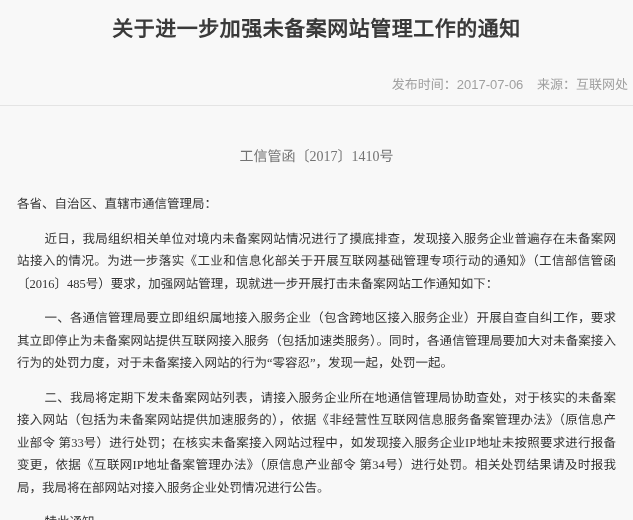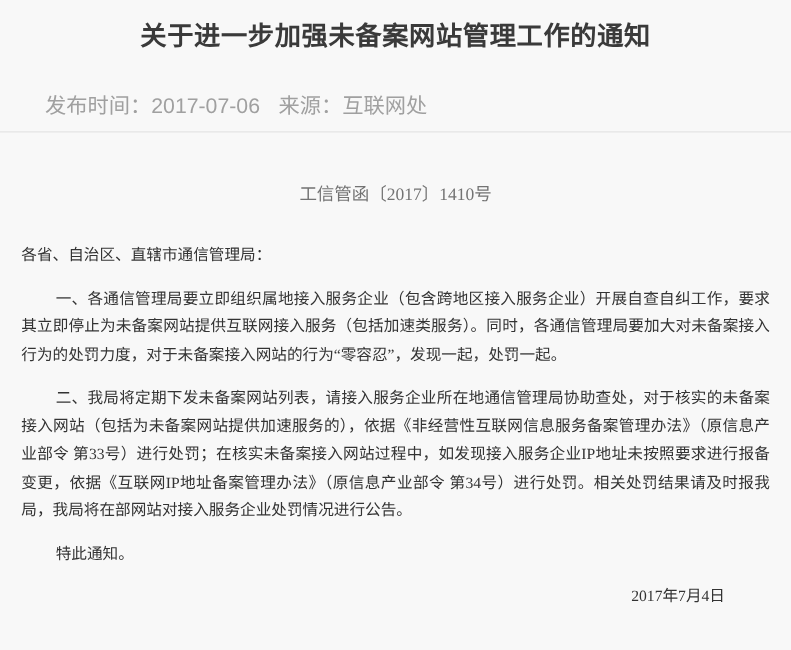--- a/index.html
+++ b/index.html
@@ -24,22 +24,22 @@
     padding: 16px 10px 0 10px;
     font-size: 21px;
     line-height: 27px;
     font-weight: bold;
     text-align: center;
     color: #3a3a3a;
     letter-spacing: 0.5px;
   }
   .meta-line {
     margin-top: 34px;
-    text-align: left;
-    font-size: 17px;
+    text-align: right;
+    font-size: 13px;
     line-height: 15px;
     color: #a0a0a0;
     font-family: "Liberation Sans", "DejaVu Sans", sans-serif;
     padding-left: 31px;
   }
   .meta-line .meta-item { margin: 0 5px; }
   .divider {
     border: 0;
     border-top: 1px solid #e4e4e4;
     margin: 13px 0 0 0;
@@ -77,20 +77,21 @@
     <span class="meta-item"><span>发布时间：</span><span>2017-07-06</span></span>
     <span class="meta-item"><span>来源：</span><span>互联网处</span></span>
   </div>
 
   <hr class="divider">
 
   <div class="doc-number">工信管函〔2017〕1410号</div>
 
   <div class="content">
     <p>各省、自治区、直辖市通信管理局：</p>
+    <p class="indent">近日，我局组织相关单位对境内未备案网站情况进行了摸底排查，发现接入服务企业普遍存在未备案网站接入的情况。为进一步落实《工业和信息化部关于开展互联网基础管理专项行动的通知》（工信部信管函〔2016〕485号）要求，加强网站管理，现就进一步开展打击未备案网站工作通知如下：</p>
     <p class="indent">一、各通信管理局要立即组织属地接入服务企业（包含跨地区接入服务企业）开展自查自纠工作，要求其立即停止为未备案网站提供互联网接入服务（包括加速类服务）。同时，各通信管理局要加大对未备案接入行为的处罚力度，对于未备案接入网站的行为“零容忍”，发现一起，处罚一起。</p>
     <p class="indent">二、我局将定期下发未备案网站列表，请接入服务企业所在地通信管理局协助查处，对于核实的未备案接入网站（包括为未备案网站提供加速服务的），依据《非经营性互联网信息服务备案管理办法》（原信息产业部令 第33号）进行处罚；在核实未备案接入网站过程中，如发现接入服务企业IP地址未按照要求进行报备变更，依据《互联网IP地址备案管理办法》（原信息产业部令 第34号）进行处罚。相关处罚结果请及时报我局，我局将在部网站对接入服务企业处罚情况进行公告。</p>
     <p class="indent">特此通知。</p>
 
     <div class="signature">
       <p class="date">2017年7月4日</p>
     </div>
   </div>
 
 </div>

